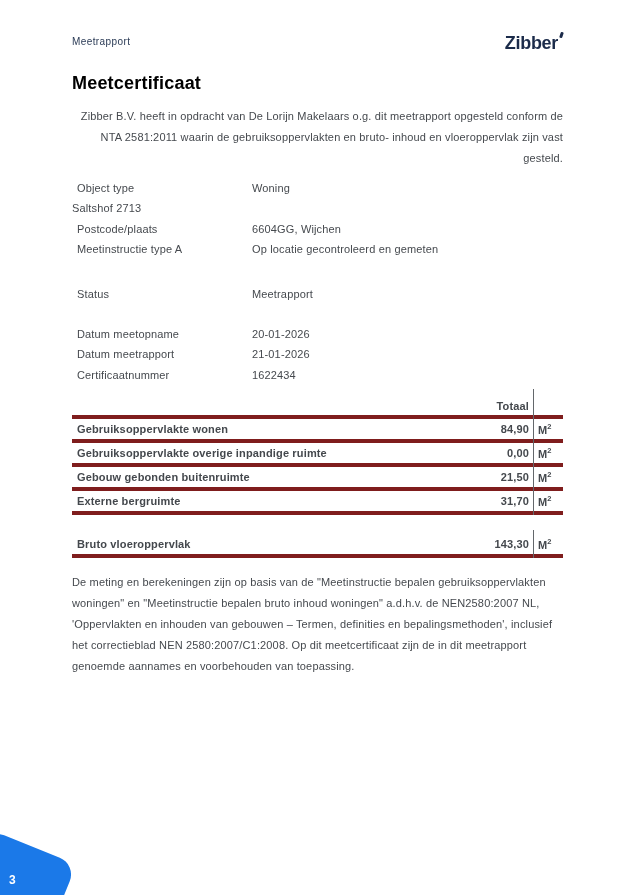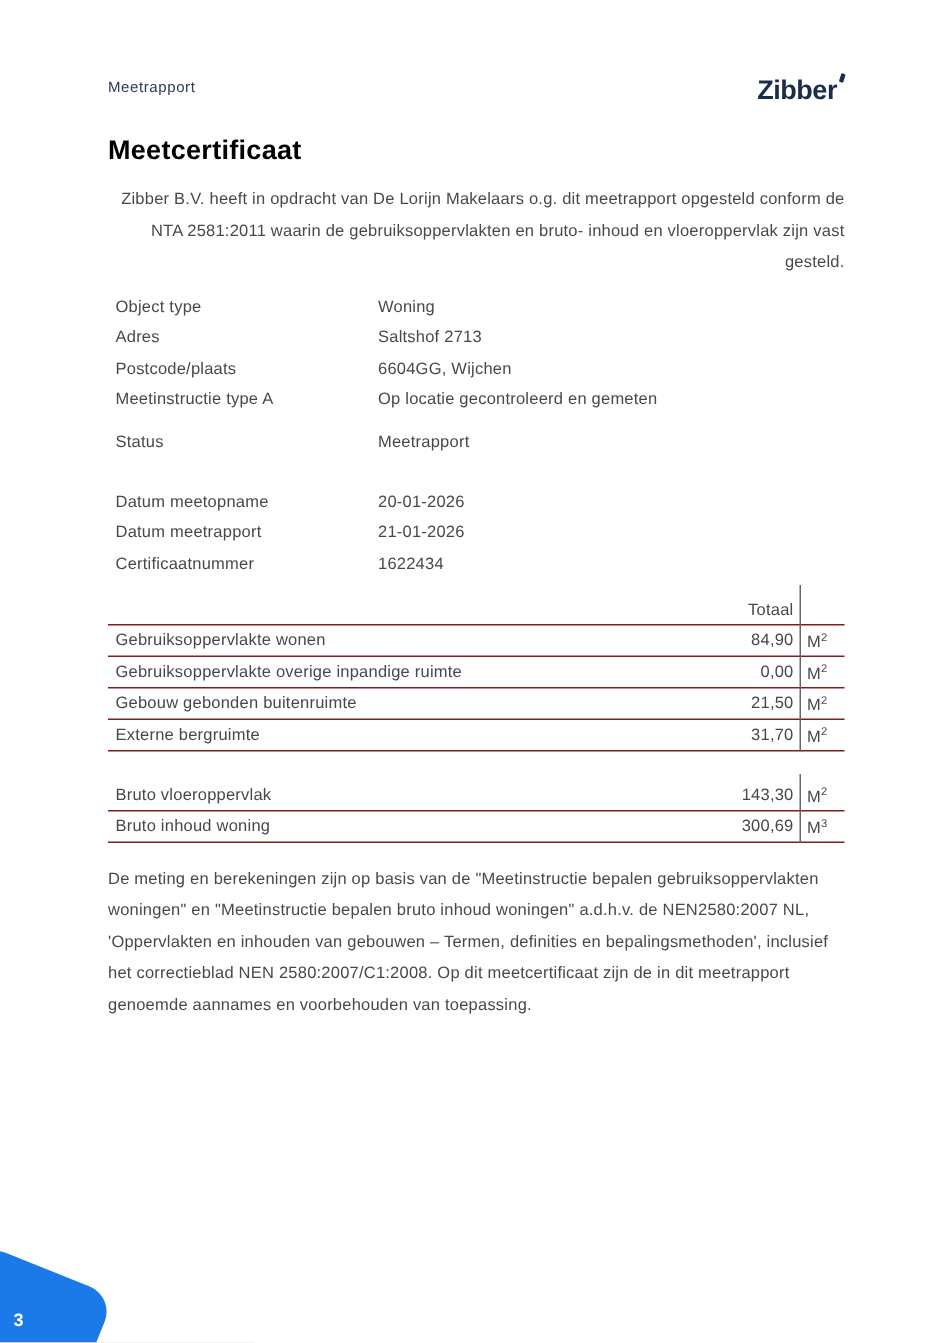--- a/index.html
+++ b/index.html
@@ -9,21 +9,21 @@
     height: 895px;
     background: #ffffff;
     overflow: hidden;
     font-family: "Liberation Sans", sans-serif;
     color: #45494e;
     margin: 0 auto;
   }
   .content {
     position: absolute;
     left: 72px;
-    top: 17px;
+    top: 0;
     width: 491px;
   }
   
   .hdr {
     margin-top: 33px;
     display: flex;
     justify-content: space-between;
     align-items: flex-start;
     height: 26px;
   }
@@ -70,40 +70,41 @@
     color: #45494e;
   }
   .intro   { margin-top: 12px; text-align: right; }
   .legal   { margin-top: 14px; }
   .closing { margin-top: 17px; }
   
   .kv-block { margin-top: 9px; }
   .kv-row { display: flex; line-height: 20.4px; font-size: 11px; letter-spacing: 0.15px; }
   .kv-label { width: 180px; padding-left: 5px; box-sizing: border-box; }
   .kv-value { flex: 1; }
-  .status-block { margin-top: 8px; }
+  .status-block { margin-top: 24px; }
   .dates-block  { margin-top: 20px; }
   
   .m-table { position: relative; margin-top: 4px; }
   .m-table .vline {
     position: absolute;
     left: 461px;
     top: 0;
     bottom: 0;
     width: 1px;
     background: #63676b;
   }
   .t-row {
     display: flex;
     align-items: center;
     height: 20px;
-    border-bottom: 1px solid #7f1d1d;
+    border-bottom: 4px solid #7f1d1d;
     font-size: 11px;
     letter-spacing: 0.15px;
     color: #44484d;
+    font-weight: bold;
   }
   .t-head {
     height: 26px;
     align-items: flex-end;
   }
   .t-head .t-value { padding-bottom: 3px; }
   .t-label { flex: 1; padding-left: 5px; }
   .t-value { width: 80px; text-align: right; padding-right: 4px; box-sizing: border-box; }
   .t-unit  { width: 30px; padding-left: 5px; box-sizing: border-box; }
   .t-unit sup { font-size: 7.5px; }
@@ -145,21 +146,20 @@
     <div class="title">Meetcertificaat</div>
 
     <div class="para intro">Zibber B.V. heeft in opdracht van De Lorijn Makelaars o.g. dit meetrapport opgesteld conform de NTA 2581:2011 waarin de gebruiksoppervlakten en bruto- inhoud en vloeroppervlak zijn vast gesteld.</div>
 
     <div class="kv-block">
       <div class="kv-row">
         <span class="kv-label">Object type</span>
         <span class="kv-value">Woning</span>
       </div>
       <div class="kv-row">
-        <span class="kv-label">Adres</span>
         <span class="kv-value">Saltshof 2713</span>
       </div>
       <div class="kv-row">
         <span class="kv-label">Postcode/plaats</span>
         <span class="kv-value">6604GG, Wijchen</span>
       </div>
       <div class="kv-row">
         <span class="kv-label">Meetinstructie type A</span>
         <span class="kv-value">Op locatie gecontroleerd en gemeten</span>
       </div>
@@ -216,25 +216,20 @@
       </div>
     </div>
 
     <div class="m-table vol-table">
       <div class="vline"></div>
       <div class="t-row">
         <span class="t-label">Bruto vloeroppervlak</span>
         <span class="t-value">143,30</span>
         <span class="t-unit"><span>M</span><sup>2</sup></span>
       </div>
-      <div class="t-row">
-        <span class="t-label">Bruto inhoud woning</span>
-        <span class="t-value">300,69</span>
-        <span class="t-unit"><span>M</span><sup>3</sup></span>
-      </div>
     </div>
 
     <div class="para legal">De meting en berekeningen zijn op basis van de "Meetinstructie bepalen gebruiksoppervlakten woningen" en "Meetinstructie bepalen bruto inhoud woningen" a.d.h.v. de NEN2580:2007 NL, 'Oppervlakten en inhouden van gebouwen – Termen, definities en bepalingsmethoden', inclusief het correctieblad NEN 2580:2007/C1:2008. Op dit meetcertificaat zijn de in dit meetrapport genoemde aannames en voorbehouden van toepassing.</div>
 
 
   </div>
 
   <div class="corner-shape"></div>
   <div class="page-num">3</div>
 </div>

